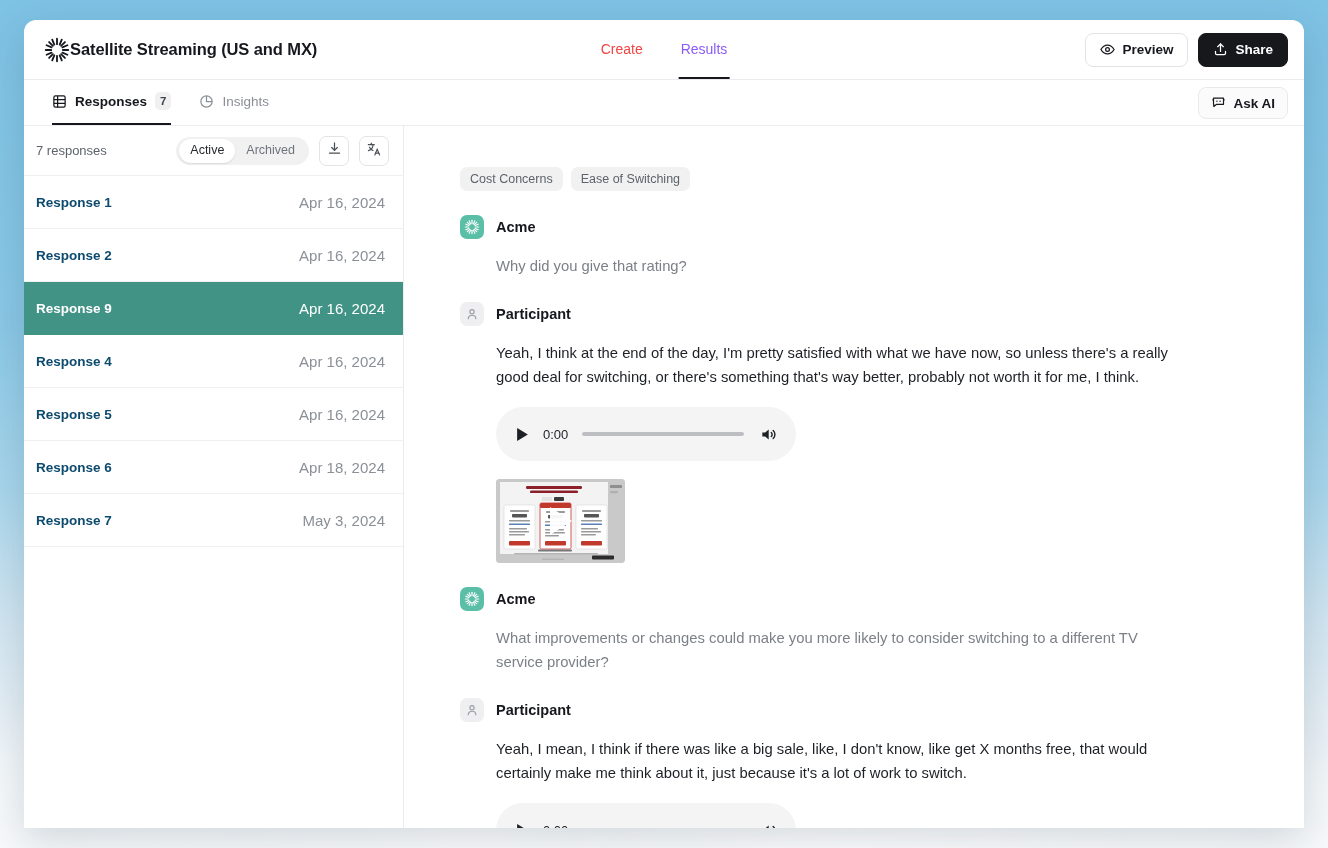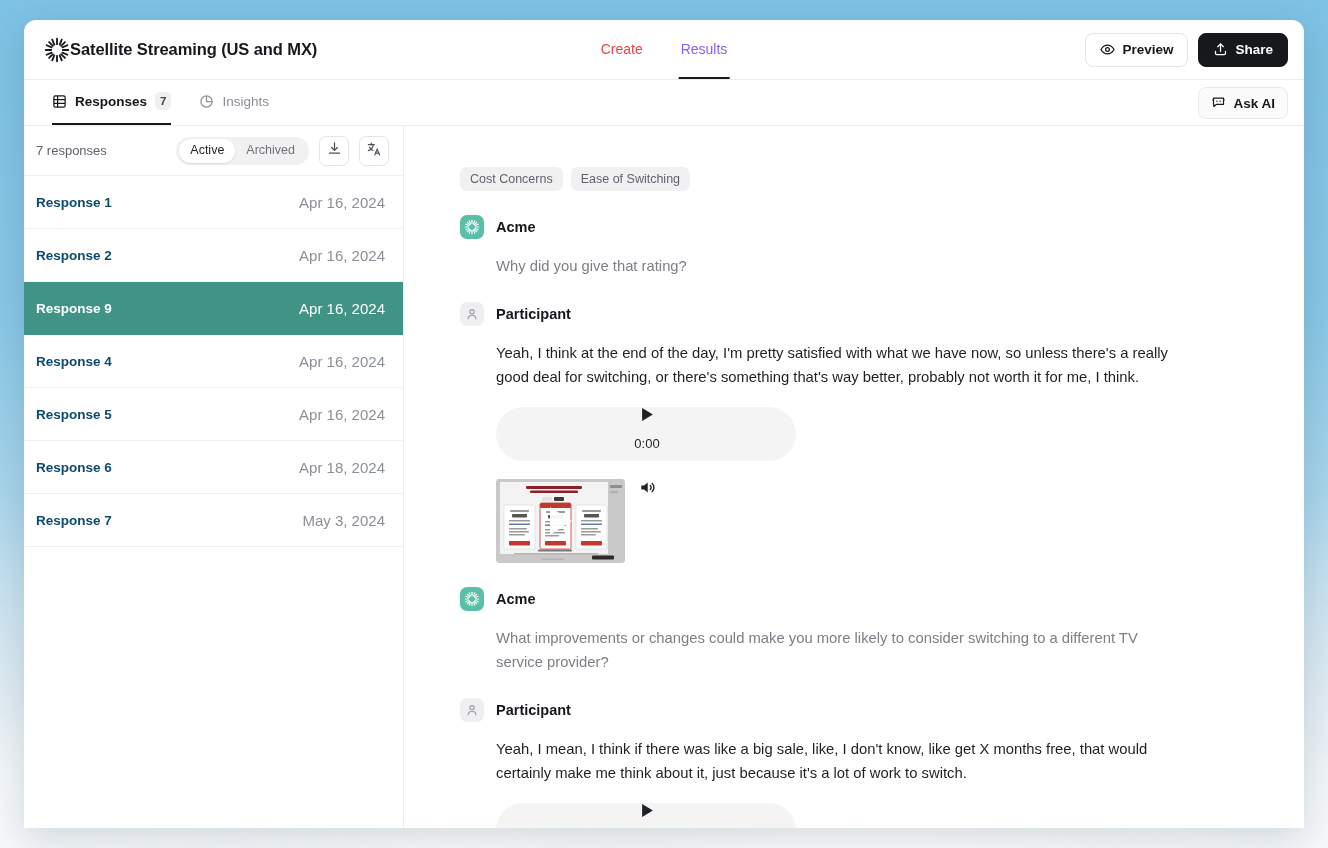--- a/index.html
+++ b/index.html
@@ -300,21 +300,20 @@
   .audio {
     margin: 18px 0 0 36px;
     width: 300px;
     height: 54px;
     background: #f4f4f5;
     border-radius: 27px;
     display: flex;
     align-items: center;
     padding: 0 18px 0 20px;
     gap: 14px;
-    flex-direction: column;
   }
   .audio .time { font-size: 13px; color: #1d2025; font-variant-numeric: tabular-nums; }
   .audio .track {
     flex: 1 1 auto;
     height: 4px;
     background: #bdbec1;
     border-radius: 2px;
   }
   .audio .pbtn, .audio .vbtn { cursor: pointer; display: flex; }
 

